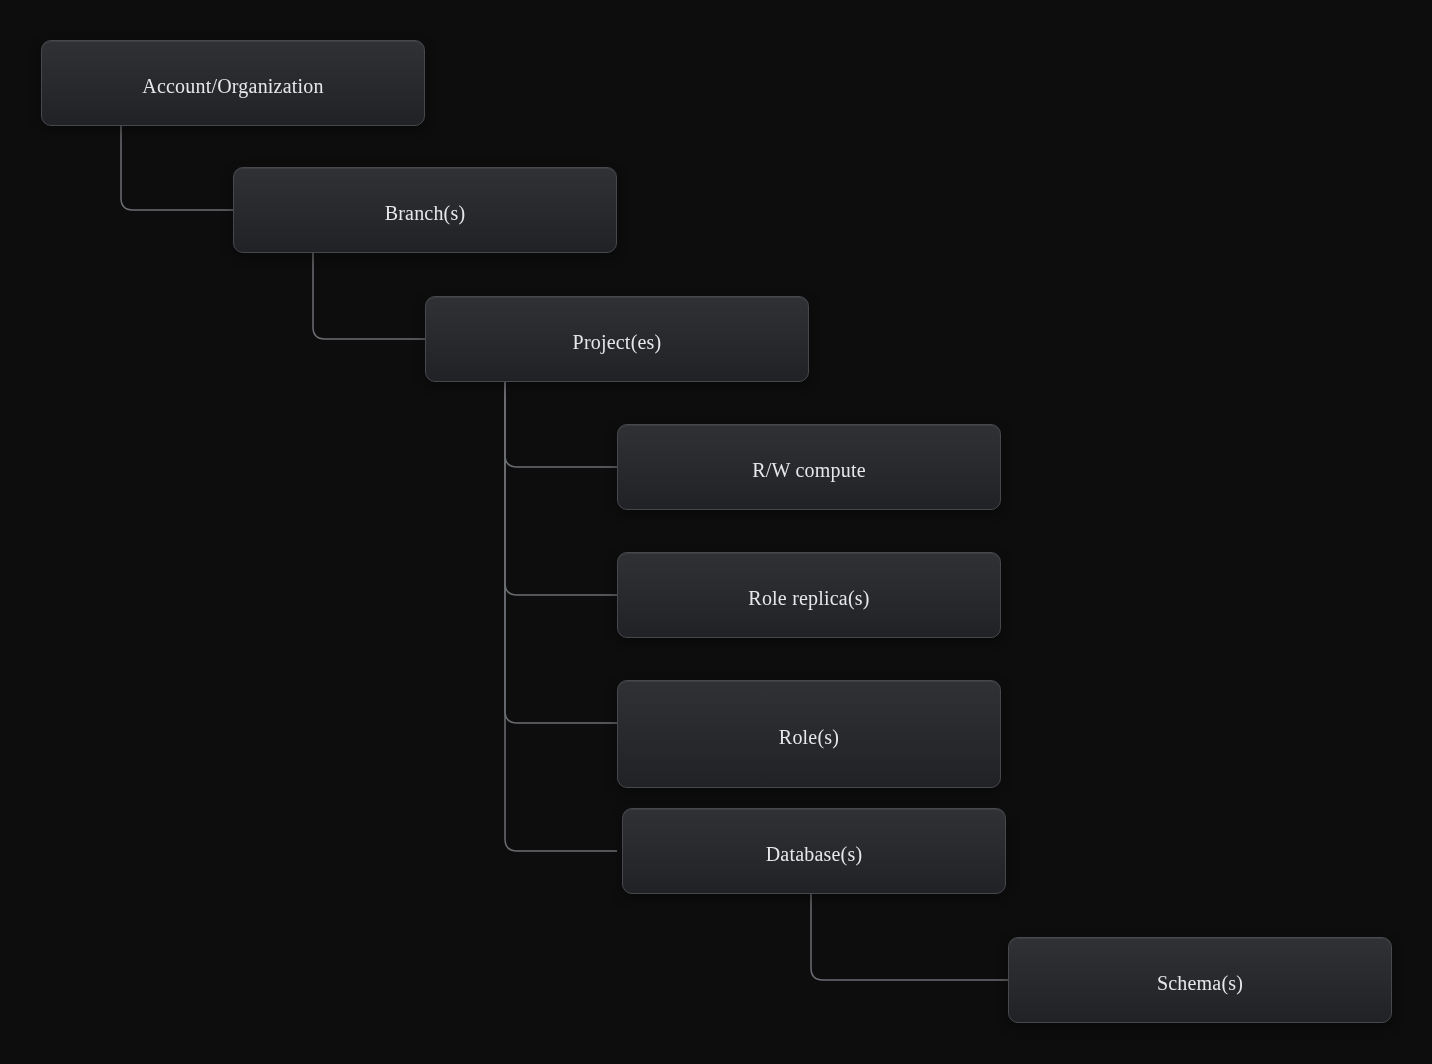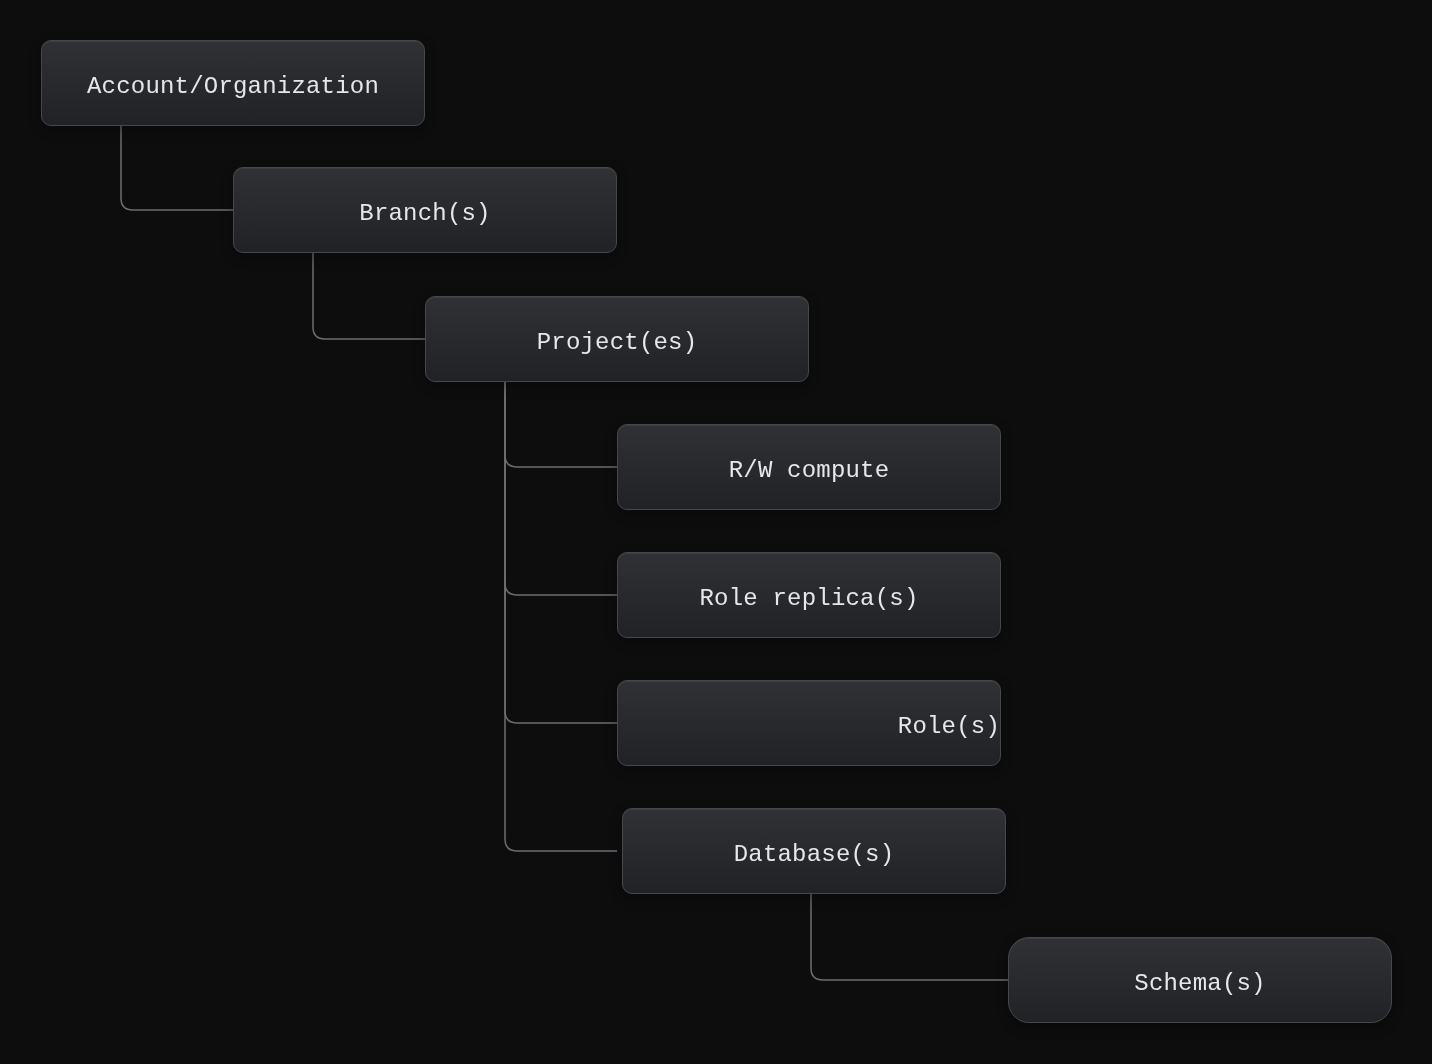--- a/index.html
+++ b/index.html
@@ -40,22 +40,22 @@
     display: flex;
     align-items: center;
     justify-content: center;
     border-radius: 10px;
     border: 1px solid var(--node-border);
     background: linear-gradient(180deg, var(--node-top) 0%, var(--node-bottom) 100%);
     box-shadow: inset 0 1px 0 rgba(255,255,255,0.06), 0 4px 12px rgba(0,0,0,0.35);
   }
   .node-label {
     color: var(--node-text);
-    font-family: Liberation Mono, monospace;
-    font-size: 24px;
+    font-family: Liberation Serif, serif;
+    font-size: 20px;
     font-weight: 400;
     letter-spacing: 0.2px;
     white-space: nowrap;
     margin-top: 7px;
   }
 </style>
 </head>
 <body>
 
 <div class="canvas">
@@ -77,23 +77,23 @@
       </div>
       <div class="node" style="left: 425px; top: 296px; width: 384px; height: 86px;">
         <span class="node-label">Project(es)</span>
       </div>
       <div class="node" style="left: 617px; top: 424px; width: 384px; height: 86px;">
         <span class="node-label">R/W compute</span>
       </div>
       <div class="node" style="left: 617px; top: 552px; width: 384px; height: 86px;">
         <span class="node-label">Role replica(s)</span>
       </div>
-      <div class="node" style="left: 617px; top: 680px; width: 384px; height: 86px; justify-content: flex-end;">
+      <div class="node" style="left: 617px; top: 680px; width: 384px; height: 108px;">
         <span class="node-label">Role(s)</span>
       </div>
       <div class="node" style="left: 622px; top: 808px; width: 384px; height: 86px;">
         <span class="node-label">Database(s)</span>
       </div>
-      <div class="node" style="left: 1008px; top: 937px; width: 384px; height: 86px; border-radius: 21px;">
+      <div class="node" style="left: 1008px; top: 937px; width: 384px; height: 86px;">
         <span class="node-label">Schema(s)</span>
       </div>
     </div>
 </div>
 
 </body></html>

